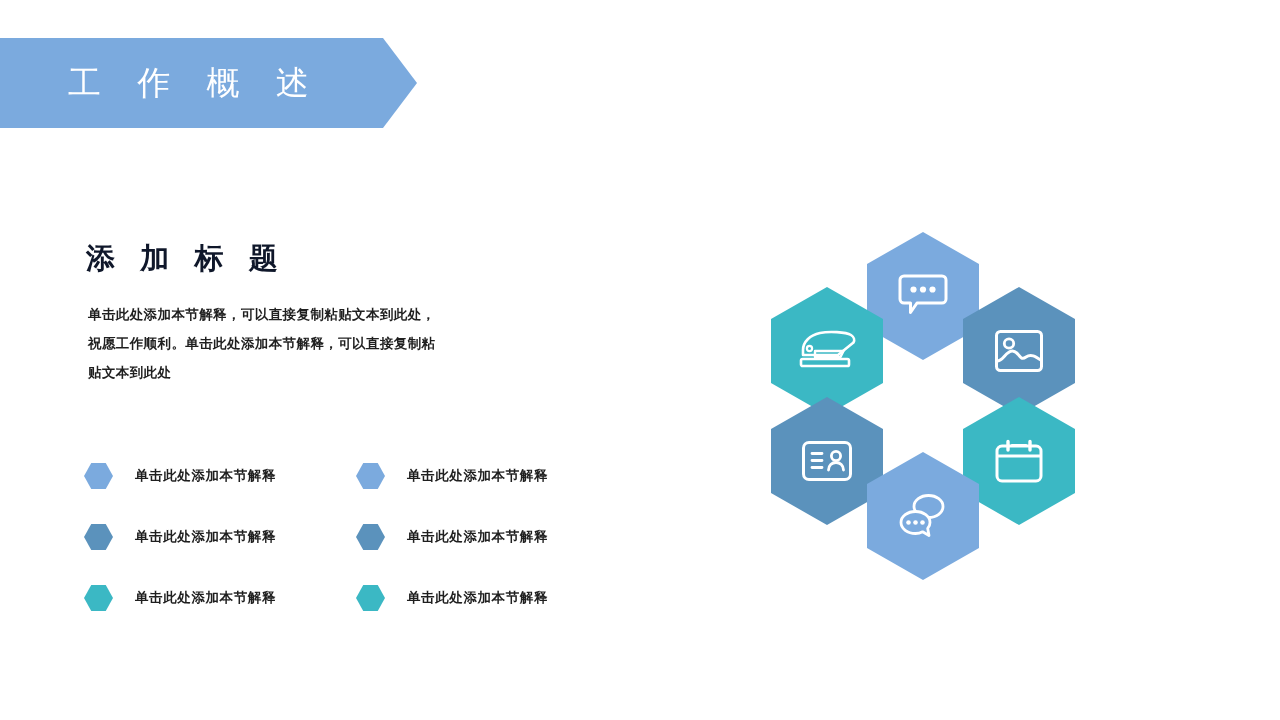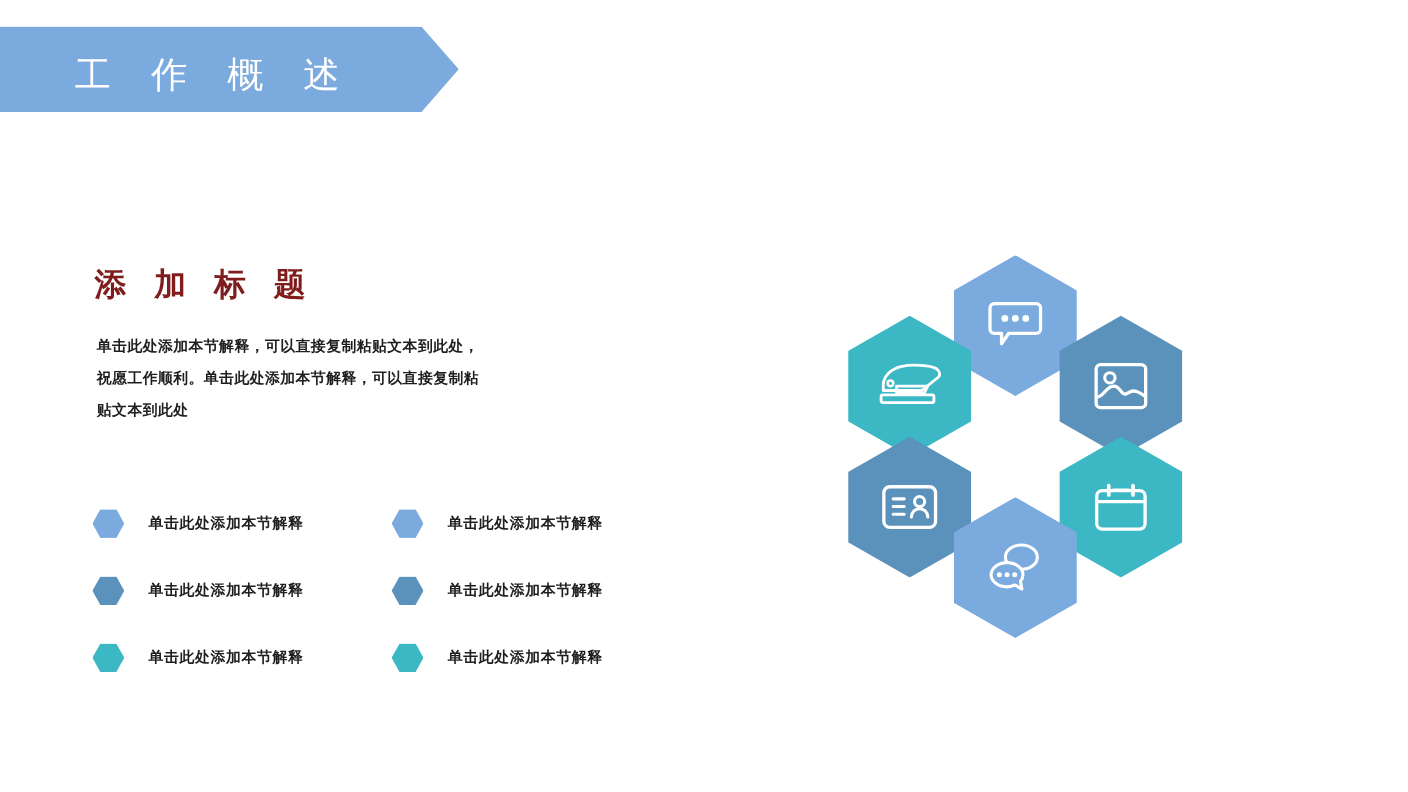--- a/index.html
+++ b/index.html
@@ -12,23 +12,23 @@
     height: 720px;
     position: relative;
     overflow: hidden;
     font-family: "Liberation Serif", "DejaVu Serif", serif;
   }
 
   
   #header-banner {
     position: absolute;
     left: 0;
-    top: 24px;
+    top: 38px;
     width: 417px;
-    height: 78px;
+    height: 90px;
   }
   #header-banner .banner-shape {
     position: absolute;
     inset: 0;
     background: #7BAADE;
     -webkit-clip-path: polygon(0 0, 383px 0, 417px 50%, 383px 100%, 0 100%);
     clip-path: polygon(0 0, 383px 0, 417px 50%, 383px 100%, 0 100%);
   }
   #banner-title {
     position: absolute;
@@ -44,21 +44,21 @@
     white-space: nowrap;
   }
 
   
   #content-title {
     position: absolute;
     left: 86px;
     top: 239px;
     font-size: 29px;
     font-weight: bold;
-    color: #7f1d1d;
+    color: #0f172a;
     letter-spacing: 9px;
     white-space: nowrap;
   }
   #content-paragraph {
     position: absolute;
     left: 88px;
     top: 300px;
     width: 360px;
     font-size: 13.5px;
     line-height: 29px;

